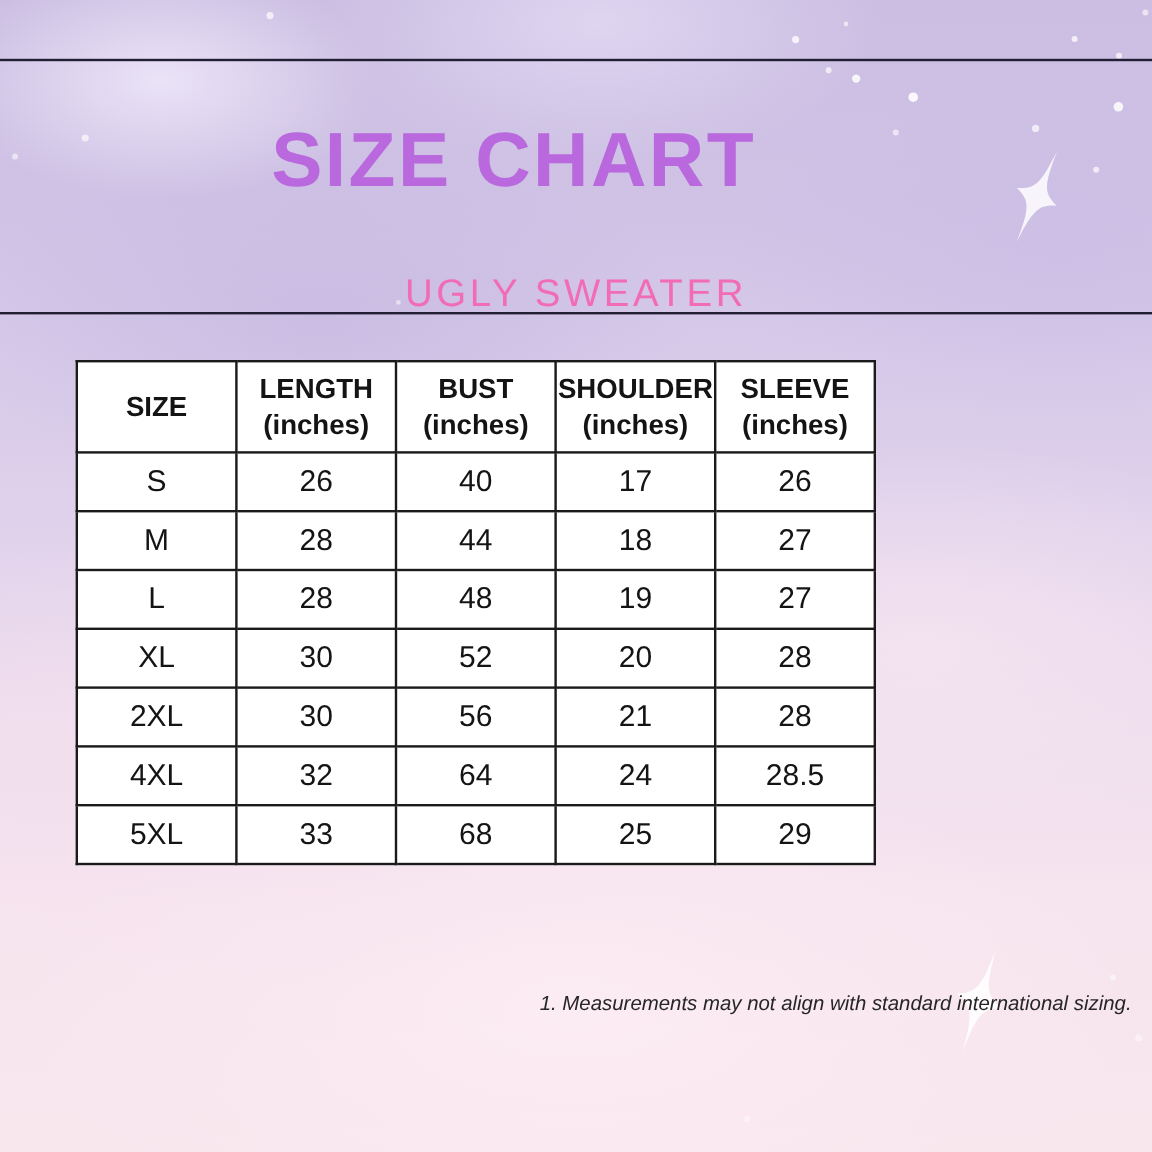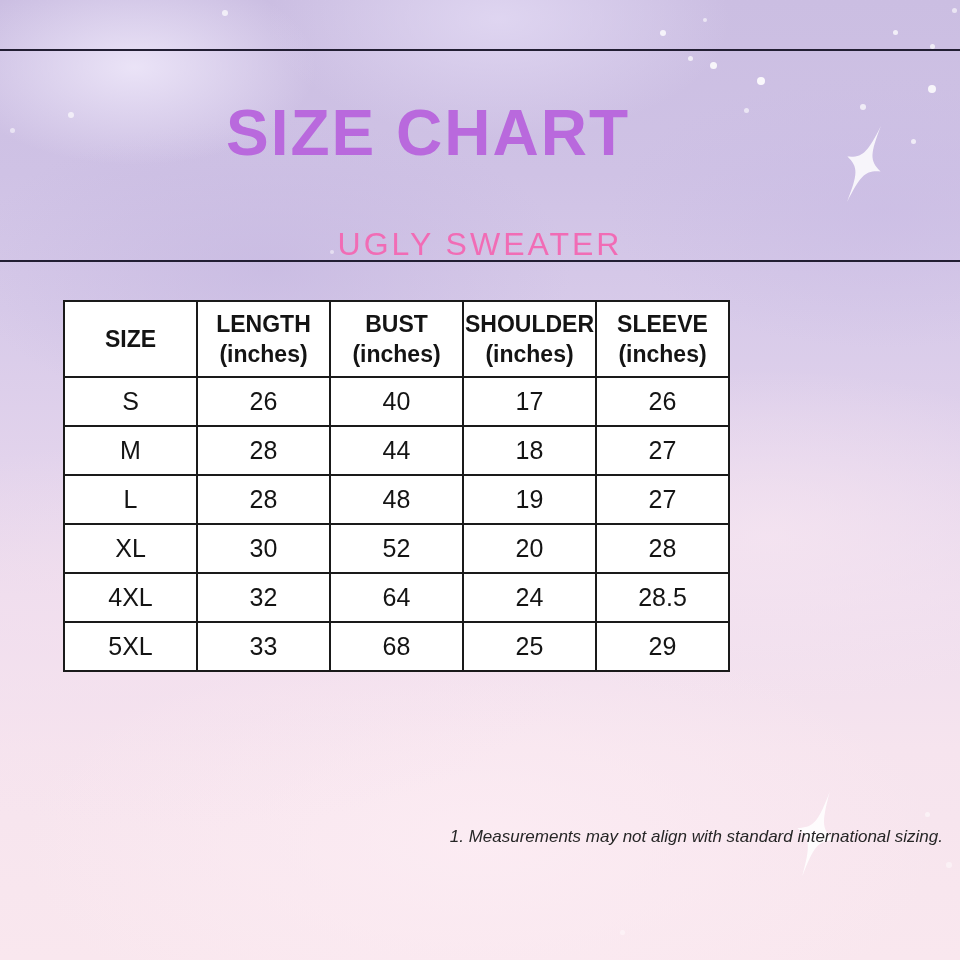--- a/index.html
+++ b/index.html
@@ -190,20 +190,27 @@
         <td>27</td>
       </tr>
       <tr>
         <td>XL</td>
         <td>30</td>
         <td>52</td>
         <td>20</td>
         <td>28</td>
       </tr>
       <tr>
+        <td>2XL</td>
+        <td>30</td>
+        <td>56</td>
+        <td>21</td>
+        <td>28</td>
+      </tr>
+      <tr>
         <td>4XL</td>
         <td>32</td>
         <td>64</td>
         <td>24</td>
         <td>28.5</td>
       </tr>
       <tr>
         <td>5XL</td>
         <td>33</td>
         <td>68</td>

